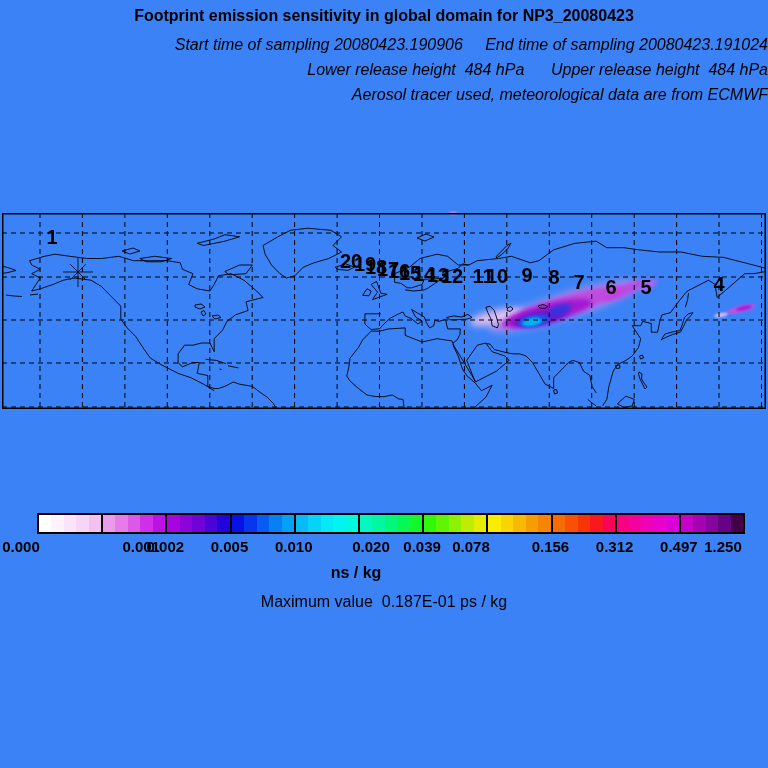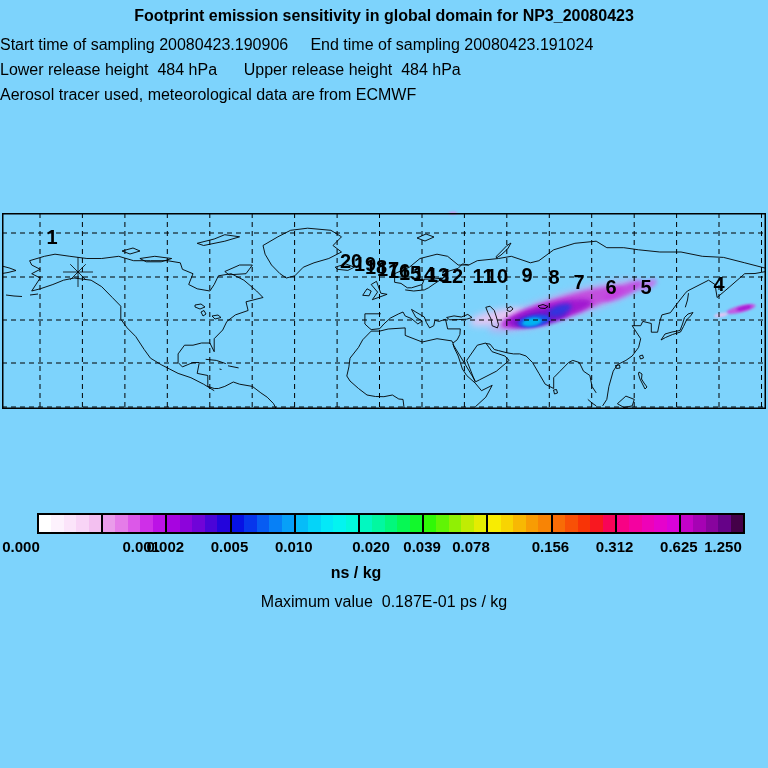--- a/index.html
+++ b/index.html
@@ -1,20 +1,20 @@
 <!DOCTYPE html>
 <html><head>
 <meta charset="utf-8">
 <style>
   html,body{margin:0;padding:0;background:#fff;}
-  .fig{position:relative;width:768px;height:768px;background:#7dd3fc;overflow:hidden;
+  .fig{position:relative;width:768px;height:768px;background:#3b82f6;overflow:hidden;
        font-family:"Liberation Sans", sans-serif;color:#000;}
   .t1{position:absolute;top:7px;left:0;width:768px;text-align:center;
       font-size:16px;font-weight:bold;white-space:pre;}
-  .t2{position:absolute;left:0;width:768px;text-align:left;font-size:16px;white-space:pre;}
+  .t2{position:absolute;left:0;width:768px;text-align:right;font-size:16px;white-space:pre;font-style:italic;}
   #line2{top:36px;} #line3{top:61px;} #line4{top:86px;}
   #map{position:absolute;left:2px;top:213px;overflow:visible;}
   #colorbar{position:absolute;left:37px;top:513px;width:704px;height:17px;
             border:2px solid #000;display:flex;}
   #colorbar .seg{flex:1 1 0;height:100%;}
   #colorbar .seg + .seg{border-left:2px solid #000;}
   #cb-labels{position:absolute;left:0;top:538px;width:624px;height:18px;}
   #cb-labels span{position:absolute;top:0;transform:translateX(-50%);
                   font-size:15px;font-weight:bold;white-space:pre;}
   .unit{position:absolute;top:564px;left:0;width:712px;text-align:center;
@@ -167,18 +167,18 @@
       <span style="left: 21px;">0.000</span>
       <span style="left: 101.182px; margin-left: 40px;">0.001</span>
       <span style="left: 165.364px; text-align: center;">0.002</span>
       <span style="left: 229.545px;">0.005</span>
       <span style="left: 293.727px;">0.010</span>
       <span style="left: 371px;">0.020</span>
       <span style="left: 422.091px;">0.039</span>
       <span style="left: 471px;">0.078</span>
       <span style="left: 550.455px;">0.156</span>
       <span style="left: 614.636px;">0.312</span>
-      <span style="left: 678.818px;">0.625</span>
+      <span style="left: 678.818px;">0.497</span>
       <span style="left: 723px;">1.250</span>
     </div>
   <div class="unit">ns / kg</div>
   <div class="maxv">Maximum value  0.187E-01 ps / kg</div>
 </div>
 
 </body></html>

